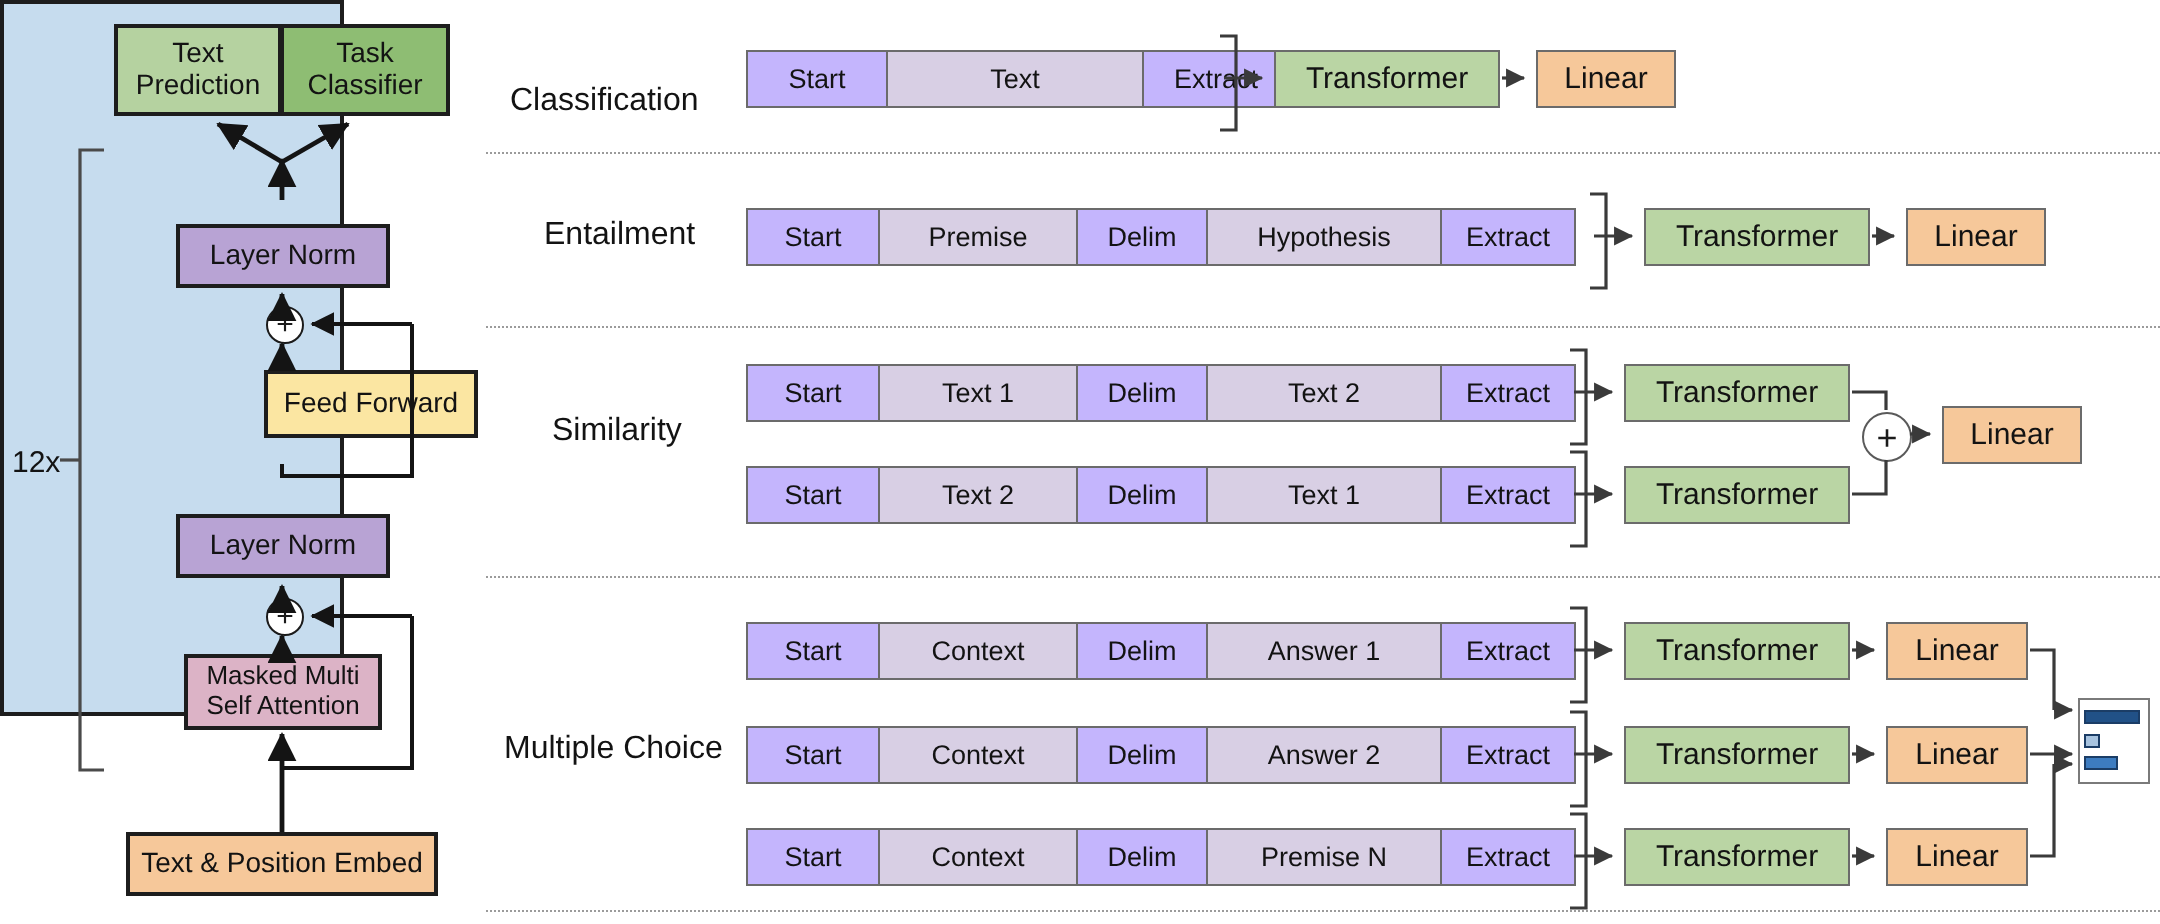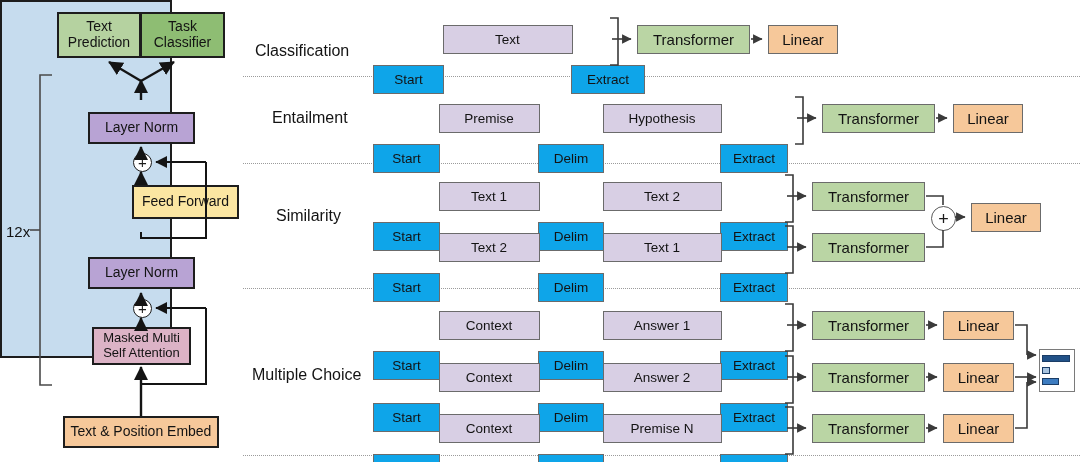--- a/index.html
+++ b/index.html
@@ -21,21 +21,21 @@
   .blk.dark{border-color:#1d1d1d;border-width:2px;}
 
   
   .c-greenL{background:#b5d2a0;}
   .c-greenD{background:#8ebd73;}
   .c-green {background:#bad5a4;}
   .c-purple{background:#b8a3d4;align-items:center;}
   .c-yellow{background:#fbe6a2;margin-left:44px;}
   .c-pink  {background:#dcb3c6;}
   .c-orange{background:#f6c89a;}
-  .c-blue  {background:#0ea5e9;margin-top:40px;}
+  .c-blue  {background:#c4b5fd;}
   .c-lav   {background:#d8cfe4;}
 
   
   #leftPanel{left:57px;top:81px;width:168px;height:354px;
              background:#c6dcee;border:2px solid #1d1d1d;}
 
   
   svg.ov{position:absolute;left:0;top:0;width:1080px;height:462px;
          pointer-events:none;overflow:visible;}
 

